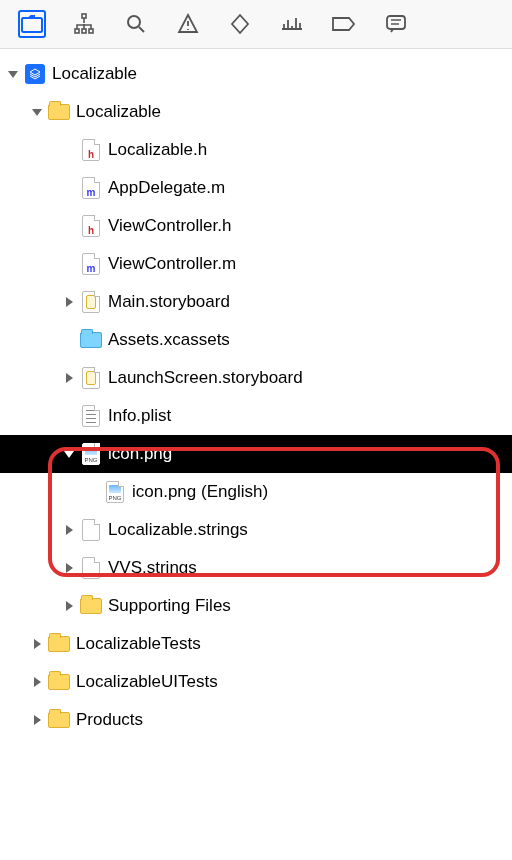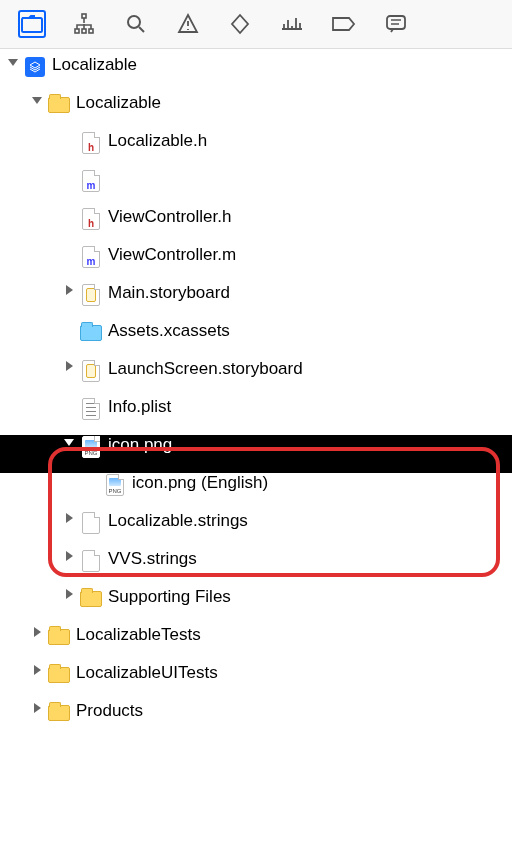--- a/index.html
+++ b/index.html
@@ -28,20 +28,21 @@
   .tb-icon.selected {
     border: 2px solid #0a63ff;
     border-radius: 3px;
     color: #0a63ff;
   }
   .tree {
     padding-top: 6px;
   }
   .row {
     display: flex;
+    align-items: center;
     height: 38px;
     white-space: nowrap;
     position: relative;
   }
   .row.selected {
     background: #000000;
     color: #fff;
   }
   .disclosure {
     width: 14px; height: 14px;
@@ -249,20 +250,21 @@
         <span class="doc h">h<span class="ear"></span></span>
       </span>
     <span class="label">Localizable.h</span>
   </div>
 
   <div class="row l2">
     <span class="disclosure placeholder"></span>
     <span class="file-icon">
         <span class="doc m">m<span class="ear"></span></span>
       </span>
+    <span class="label">AppDelegate.m</span>
   </div>
 
   <div class="row l2">
     <span class="disclosure placeholder"></span>
     <span class="file-icon">
         <span class="doc h">h<span class="ear"></span></span>
       </span>
     <span class="label">ViewController.h</span>
   </div>
 

